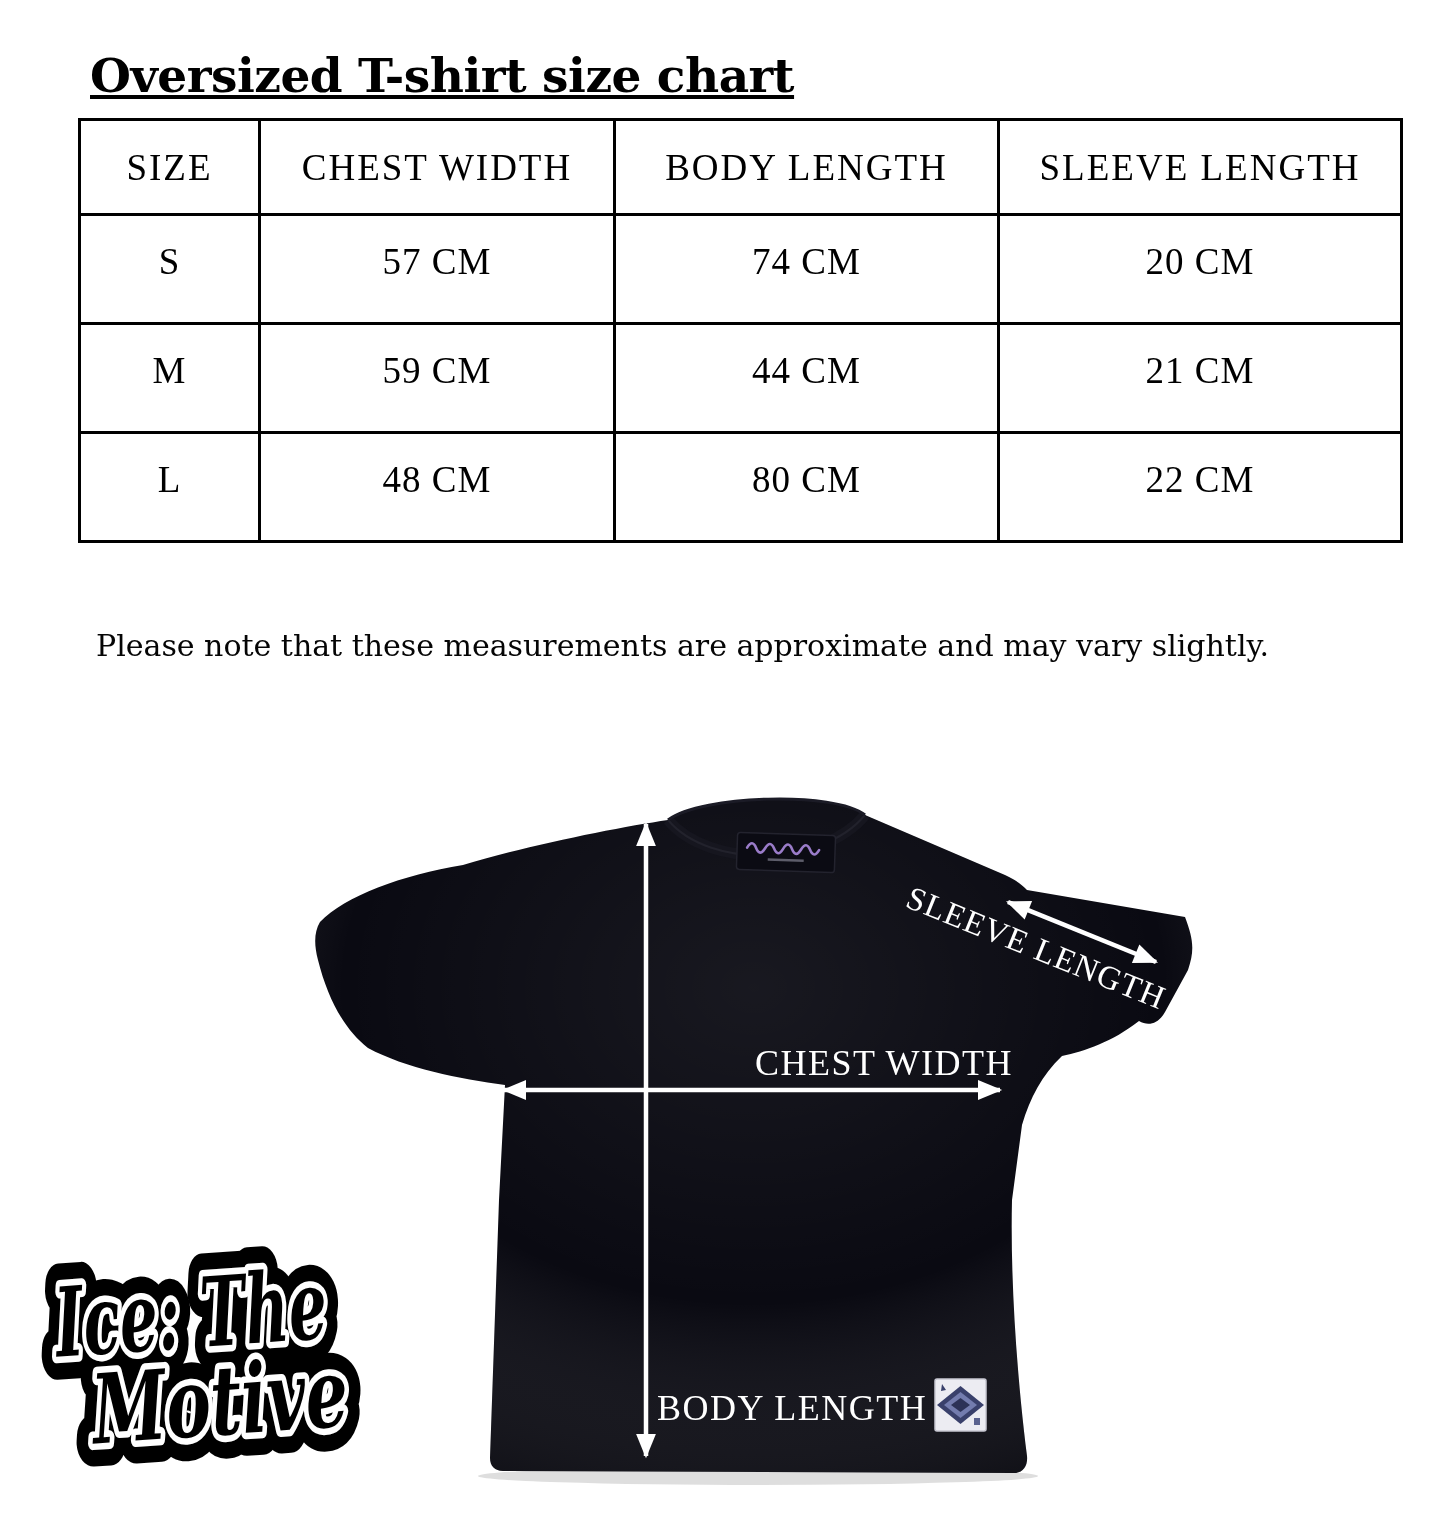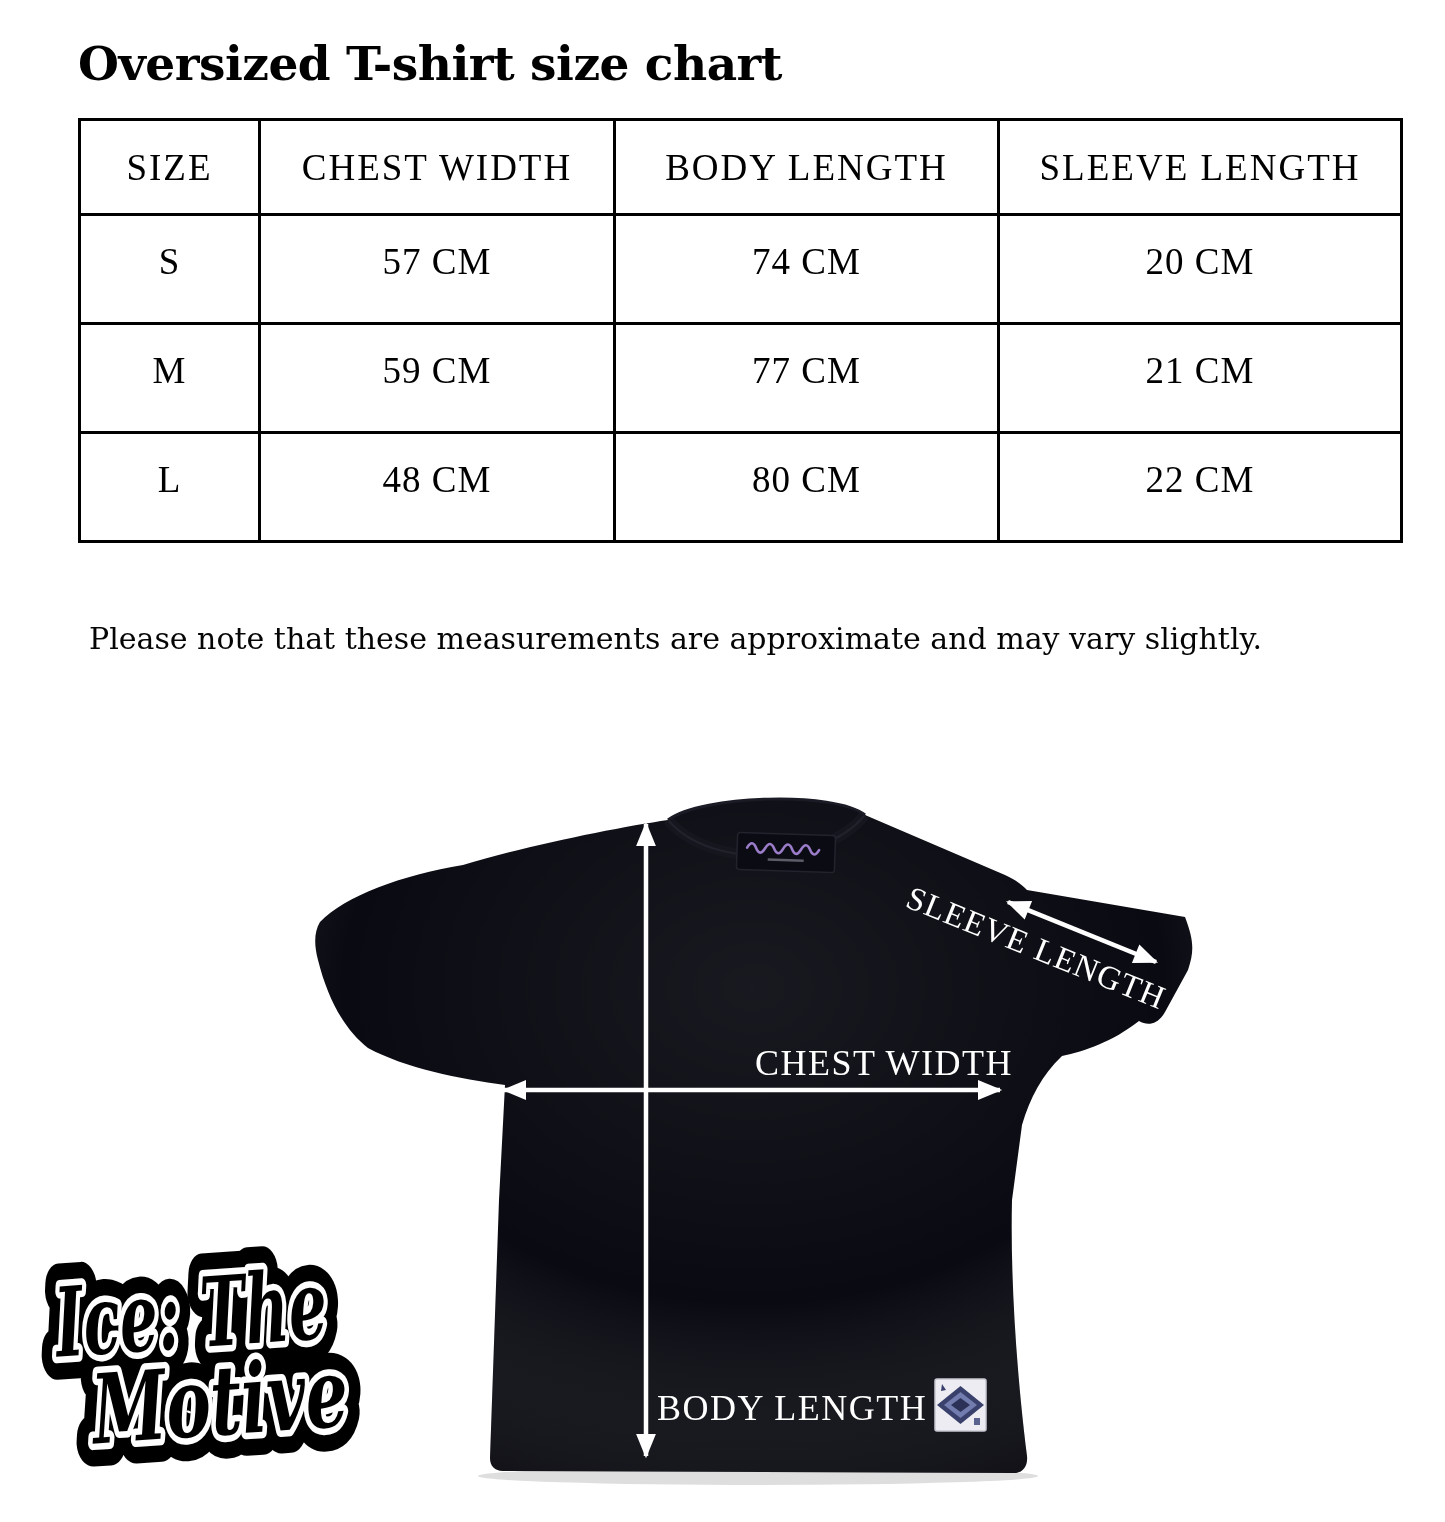--- a/index.html
+++ b/index.html
@@ -2,41 +2,42 @@
 <html><head>
 <meta charset="utf-8">
 <style>
   html,body{margin:0;padding:0;}
   body{
     width:1445px;height:1522px;position:relative;overflow:hidden;
     background:#ffffff;
     font-family:"DejaVu Serif", serif;
   }
   .page-title{
-    position:absolute;left:78px;top:36px;margin:0;
+    position:absolute;left:78px;top:36px;margin:12px;
     font-family:"DejaVu Serif", serif;
     font-size:47px;font-weight:800;color:#000;letter-spacing:-0.5px;
     white-space:nowrap;
+    text-decoration:underline;
   }
   table.size-table{
     position:absolute;left:78px;top:118px;width:1322px;
     border-collapse:collapse;table-layout:fixed;
     font-family:"Liberation Serif", serif;color:#000;
   }
   table.size-table th, table.size-table td{
     border:3px solid #000;text-align:center;vertical-align:middle;
     padding:0 0 16px 0;
   }
   table.size-table th{height:92px;font-size:37px;font-weight:400;letter-spacing:2px;padding-bottom:0;}
   table.size-table td{height:90px;font-size:37px;letter-spacing:1px;}
   .notes{
     position:absolute;left:80px;top:610px;width:1330px;
     font-size:30px;line-height:40px;color:#050505;
   }
-  .notes p{margin:9px;}
+  .notes p{margin:16px;}
   .shirt-diagram{position:absolute;left:290px;top:780px;width:920px;height:715px;}
   .brand-logo{position:absolute;left:28px;top:1222px;width:436px;height:300px;}
 </style>
 </head>
 <body>
 
 <h1 class="page-title">Oversized T-shirt size chart</h1>
 
 <table class="size-table">
   <colgroup>
@@ -56,21 +57,21 @@
   <tbody>
     <tr>
       <td>S</td>
       <td>57 CM</td>
       <td>74 CM</td>
       <td>20 CM</td>
     </tr>
     <tr>
       <td>M</td>
       <td>59 CM</td>
-      <td>77 CM</td>
+      <td>44 CM</td>
       <td>21 CM</td>
     </tr>
     <tr>
       <td>L</td>
       <td>48 CM</td>
       <td>80 CM</td>
       <td>22 CM</td>
     </tr>
   </tbody>
 </table>

